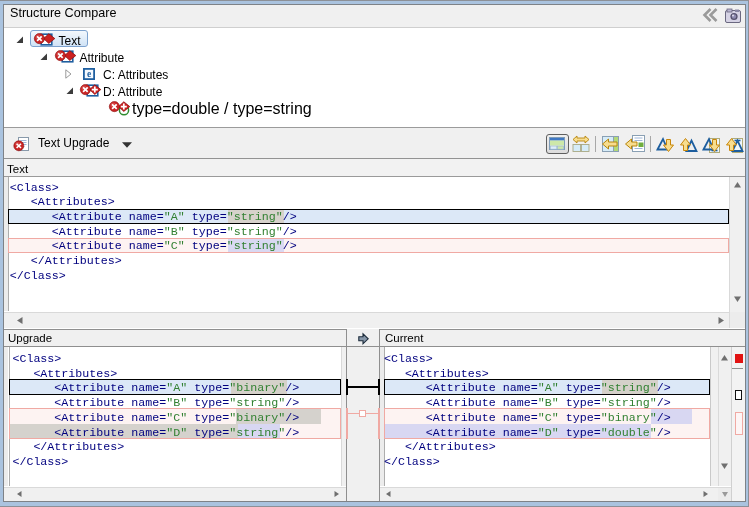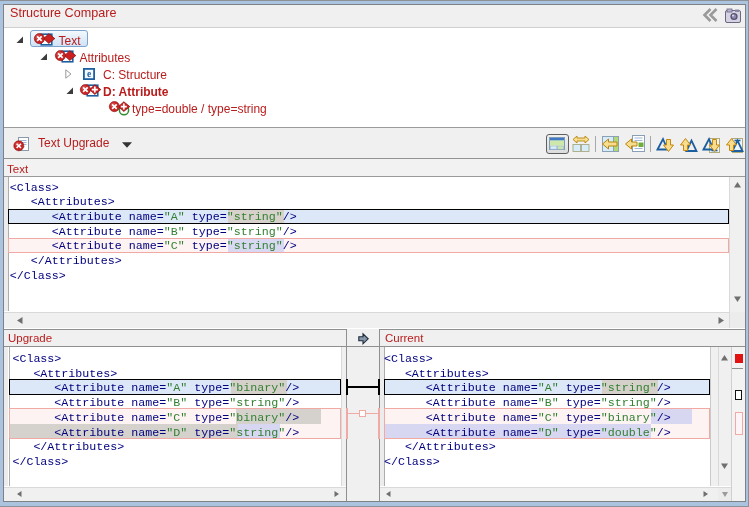--- a/index.html
+++ b/index.html
@@ -1,17 +1,17 @@
 <!DOCTYPE html>
 <html><head><meta charset="utf-8"><style>
 html,body{margin:0;padding:0;}
 #win{position:relative;width:749px;height:507px;background:#aac3df;font-family:"Liberation Sans",sans-serif;overflow:hidden;}
 .cl{position:absolute;font-family:"Liberation Mono",monospace;font-size:11.666px;line-height:14.7px;white-space:pre;color:#00007f;letter-spacing:0;}
 .cl .g{color:#328132;}
-.lbl{position:absolute;font-size:11.5px;color:#b91c1c;line-height:14px;}
+.lbl{position:absolute;font-size:11.5px;color:#000000;line-height:14px;}
 svg{position:absolute;overflow:visible;}
 </style></head><body>
 <div id="win">
 
 <div style="position:absolute;left:0.0px;top:0.00px;width:749.0px;height:1.00px;background:#8c9097;"></div>
 <div style="position:absolute;left:0.0px;top:506.00px;width:749.0px;height:1.00px;background:#8c9097;"></div>
 <div style="position:absolute;left:748.0px;top:0.00px;width:1.0px;height:507.00px;background:#8c9097;"></div>
 <div style="position:absolute;left:3.0px;top:4.00px;width:743.0px;height:498.00px;background:#ffffff;border:1px solid #7e8287;box-sizing:border-box;"></div>
 <div style="position:absolute;left:4.0px;top:5.00px;width:741.0px;height:23.00px;background:#f0f0f0;border-bottom:1px solid #cfcfcf;box-sizing:border-box;"></div>
 <div class="lbl" style="left:10px;top:6px;font-size:12.6px;">Structure Compare</div>
@@ -42,50 +42,50 @@
 <svg style="left:40.0px;top:53.0px;" width="8" height="8" viewBox="0 0 8 8">
       <path d="M7 0.5 L7 7 L0.5 7 Z" fill="#3c3c3c"></path>
     </svg>
 <svg style="left:54.5px;top:49.8px;" width="22" height="14" viewBox="0 0 22 14">
       <rect x="7.2" y="1.2" width="10.6" height="10.6" fill="#ffffff" stroke="#1f5fa0" stroke-width="1.6"></rect>
       <path d="M14.8 0.8 L20.8 5.6 L14.8 10.4 L9.6 5.6 Z" fill="#cc2020" stroke="#8e0f0f" stroke-width="0.8"></path>
       <circle cx="5.4" cy="5.6" r="5.1" fill="#c82424" stroke="#8e0f0f" stroke-width="0.6"></circle>
       <circle cx="4.2" cy="4.2" r="2.6" fill="#e06060" opacity="0.55"></circle>
       <path d="M3.1 3.3 L7.7 7.9 M7.7 3.3 L3.1 7.9" stroke="#ffffff" stroke-width="1.7"></path>
     </svg>
-<div class="lbl" style="left:79.5px;top:50.5px;font-size:12px;">Attributes</div>
+<div class="lbl" style="left:79.5px;top:50.5px;font-size:12px;">Attribute</div>
 <svg style="left:65.0px;top:68.5px;" width="7" height="10" viewBox="0 0 7 10">
       <path d="M0.8 0.8 L6 5 L0.8 9.2 Z" fill="#ffffff" stroke="#9a9a9a"></path>
     </svg>
 <svg style="left:82.5px;top:67.5px;" width="12" height="12" viewBox="0 0 12 12">
 <rect x="0.9" y="0.9" width="10.2" height="10.2" fill="#f4f9ff" stroke="#1f5fa0" stroke-width="1.8"></rect>
 <text x="6" y="9.2" font-family="Liberation Serif,serif" font-size="9.5" font-weight="bold" fill="#1f5fa0" text-anchor="middle">e</text>
     </svg>
-<div class="lbl" style="left:103px;top:67.5px;font-size:12px;">C: Structure</div>
+<div class="lbl" style="left:103px;top:67.5px;font-size:12px;">C: Attributes</div>
 <svg style="left:65.5px;top:87.0px;" width="8" height="8" viewBox="0 0 8 8">
       <path d="M7 0.5 L7 7 L0.5 7 Z" fill="#3c3c3c"></path>
     </svg>
 <svg style="left:79.5px;top:83.8px;" width="22" height="14" viewBox="0 0 22 14">
       <rect x="7.2" y="1.2" width="10.6" height="10.6" fill="#ffffff" stroke="#1f5fa0" stroke-width="1.6"></rect>
       <path d="M14.8 0.8 L20.8 5.6 L14.8 10.4 L9.6 5.6 Z" fill="#cc2020" stroke="#8e0f0f" stroke-width="0.8"></path>
       <path d="M14.8 2.6 L14.8 8.6 M11.8 5.6 L17.8 5.6" stroke="#ffffff" stroke-width="1.7"></path>
       <circle cx="5.4" cy="5.6" r="5.1" fill="#c82424" stroke="#8e0f0f" stroke-width="0.6"></circle>
       <circle cx="4.2" cy="4.2" r="2.6" fill="#e06060" opacity="0.55"></circle>
       <path d="M3.1 3.3 L7.7 7.9 M7.7 3.3 L3.1 7.9" stroke="#ffffff" stroke-width="1.7"></path>
     </svg>
-<div class="lbl" style="left:103px;top:84.5px;font-size:12px;font-weight:bold;">D: Attribute</div>
+<div class="lbl" style="left:103px;top:84.5px;font-size:12px;">D: Attribute</div>
 <svg style="left:108.5px;top:100.8px;" width="22" height="14" viewBox="0 0 22 14">
       <circle cx="15" cy="9.2" r="4.6" fill="#ffffff" stroke="#2e8b2e" stroke-width="1.5"></circle>
       <path d="M14.8 0.8 L20.8 5.6 L14.8 10.4 L9.6 5.6 Z" fill="#cc2020" stroke="#8e0f0f" stroke-width="0.8"></path>
       <path d="M14.8 2.6 L14.8 8.6 M11.8 5.6 L17.8 5.6" stroke="#ffffff" stroke-width="1.7"></path>
       <circle cx="5.4" cy="5.6" r="5.1" fill="#c82424" stroke="#8e0f0f" stroke-width="0.6"></circle>
       <circle cx="4.2" cy="4.2" r="2.6" fill="#e06060" opacity="0.55"></circle>
       <path d="M3.1 3.3 L7.7 7.9 M7.7 3.3 L3.1 7.9" stroke="#ffffff" stroke-width="1.7"></path>
     </svg>
-<div class="lbl" style="left:132px;top:101.5px;font-size:12px;">type=double / type=string</div>
+<div class="lbl" style="left:132px;top:101.5px;font-size:16px;">type=double / type=string</div>
 <div style="position:absolute;left:4.0px;top:127.00px;width:741.0px;height:1.00px;background:#9b9b9b;"></div>
 <div style="position:absolute;left:4.0px;top:128.00px;width:741.0px;height:30.00px;background:#f0f0f0;"></div>
 <svg style="left:13px;top:136px;" width="17" height="17" viewBox="0 0 17 17">
 <rect x="5.5" y="1.5" width="10" height="13" fill="#ffffff" stroke="#8899aa"></rect>
 <path d="M7.5 4.5 h6 M7.5 6.5 h6 M7.5 8.5 h6 M7.5 10.5 h4" stroke="#9db6d8" stroke-width="1"></path>
 <circle cx="5.8" cy="9.8" r="5" fill="#c82424" stroke="#8e0f0f" stroke-width="0.6"></circle>
 <circle cx="4.6" cy="8.4" r="2.4" fill="#e06060" opacity="0.55"></circle>
 <path d="M3.6 7.7 L8 12 M8 7.7 L3.6 12" stroke="#ffffff" stroke-width="1.6"></path>
     </svg>
 <div class="lbl" style="left:38px;top:135.5px;font-size:12px;">Text Upgrade</div>

